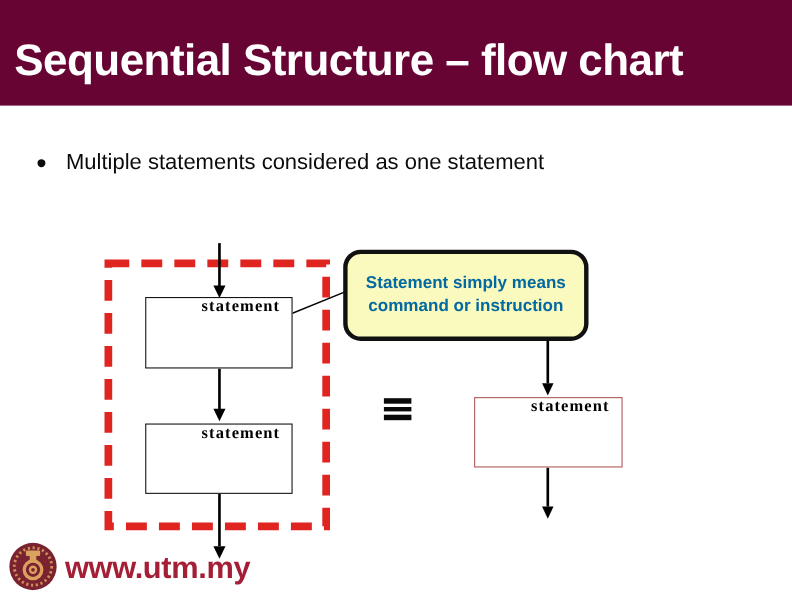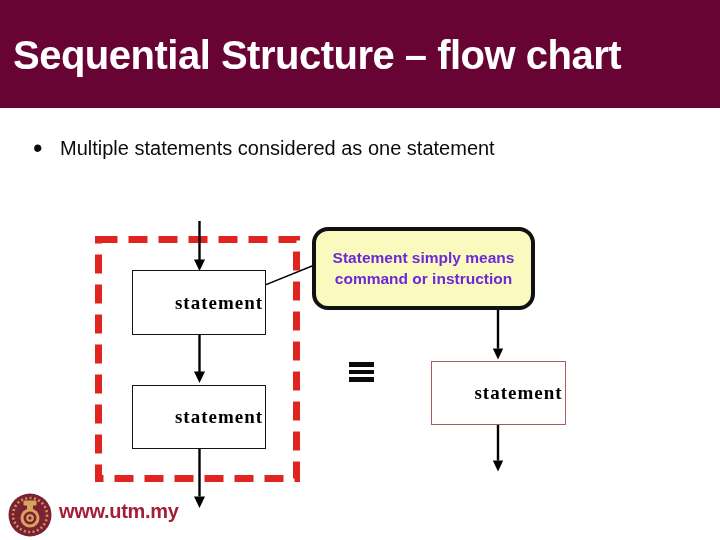--- a/index.html
+++ b/index.html
@@ -2,21 +2,21 @@
 <html><head>
 <meta charset="utf-8">
 <style>
   html,body{margin:0;padding:0;background:#888;}
   .slide{
     position:relative;width:720px;height:540px;background:#ffffff;
     overflow:hidden;font-family:"Liberation Sans",sans-serif;
   }
   
   .header{
-    position:absolute;left:0;top:0;width:720px;height:108px;
+    position:absolute;left:0;top:0;width:720px;height:96px;
     background:#680434;
   }
   .header h1{
     position:absolute;left:13px;top:34px;margin:0;
     font-size:40px;font-weight:700;letter-spacing:-0.5px;
     color:#ffffff;white-space:nowrap;line-height:1.05;
   }
   
   .bullet-row{
     position:absolute;left:33px;top:129px;display:flex;align-items:flex-start;
@@ -25,45 +25,45 @@
     font-size:27px;line-height:39px;color:#0b0b0b;width:27px;flex:0 0 27px;
   }
   .bullet-text{
     font-size:20px;line-height:39px;color:#0b0b0b;max-width:545px;
   }
   
   .connectors{position:absolute;left:0;top:0;width:720px;height:540px;pointer-events:none;}
   
   .fc-box{
     position:absolute;background:#ffffff;border:1.5px solid #141414;
-    display:flex;align-items:center;justify-content:center;
-    font-family:"Liberation Serif",serif;font-weight:700;font-size:19px;
+    display:flex;justify-content:center;
+    font-family:"Liberation Serif",serif;font-weight:700;font-size:15px;
     letter-spacing:1px;color:#000;box-sizing:border-box;padding-left:40px;
   }
   .fc-box.b1{left:132px;top:270px;width:134px;height:65px;}
   .fc-box.b2{left:132px;top:385px;width:134px;height:64px;}
   .fc-box.b3{left:431px;top:361px;width:135px;height:64px;border-color:#ae5a5a;}
   
   .callout{
     position:absolute;left:312px;top:227px;width:223px;height:83px;
     background:#faf9be;border:4px solid #111;border-radius:16px;
     box-sizing:border-box;display:flex;align-items:center;justify-content:center;
-    text-align:center;font-size:15.5px;font-weight:700;line-height:1.3;color:#6d28d9;
+    text-align:center;font-size:15.5px;font-weight:700;line-height:1.3;color:#0369a1;
     padding:16px 8px;
   }
   
   .equiv{
     position:absolute;left:349px;top:362px;width:25px;height:20px;
     display:flex;flex-direction:column;justify-content:space-between;
   }
   .equiv i{display:block;height:4.8px;background:#0a0a0a;}
   
   .logo{position:absolute;left:8px;top:493px;width:44px;height:44px;}
   .site-url{
-    position:absolute;left:59px;top:500px;font-size:20px;font-weight:700;
+    position:absolute;left:59px;top:500px;font-size:28px;font-weight:700;
     letter-spacing:-0.3px;color:#a41e35;white-space:nowrap;
   }
 </style>
 </head>
 <body>
 
 <div class="slide">
 
   <div class="header">
     <h1>Sequential Structure – flow chart</h1>

